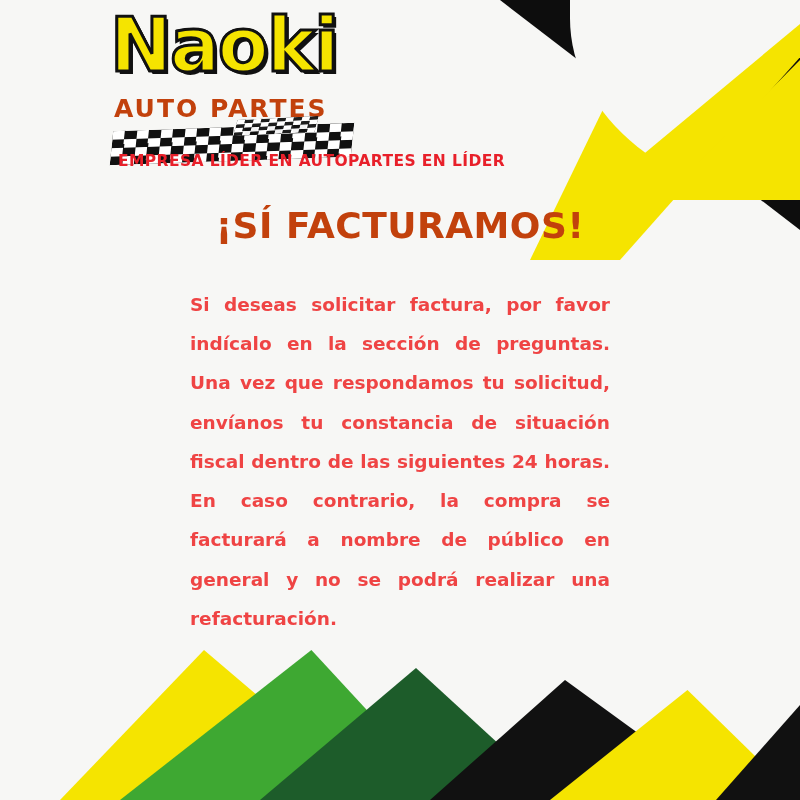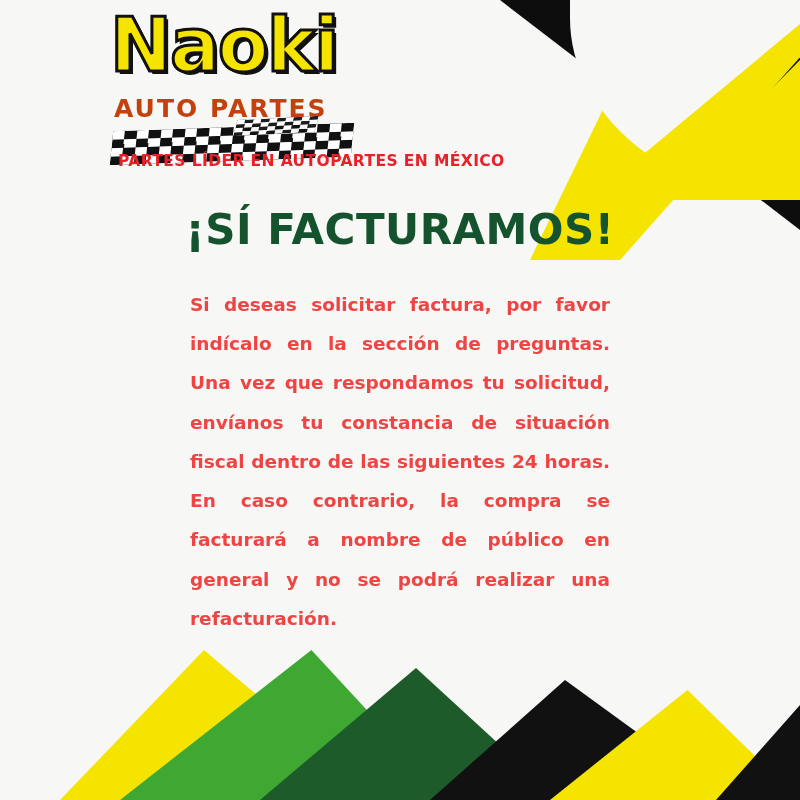--- a/index.html
+++ b/index.html
@@ -185,23 +185,23 @@
     white-space: nowrap;
   }
 
   
   .headline {
     position: absolute;
     top: 205px;
     left: 0;
     width: 800px;
     text-align: center;
-    font-size: 42px;
-    font-weight: bold;
-    color: #14532d;
+    font-size: 36px;
+    font-weight: bold;
+    color: #c2410c;
     letter-spacing: .5px;
   }
   .body-text {
     position: absolute;
     top: 285px;
     left: 190px;
     width: 420px;
     font-size: 18.5px;
     font-weight: bold;
     color: #ef4444;
@@ -219,21 +219,21 @@
   <div class="shape tr-yellow"></div>
   <div class="shape tr-yellow2"></div>
   <div class="shape tr-white"></div>
 
   <div class="logo-block">
     <div class="brand">Naoki</div>
     <div class="brand-sub">AUTO PARTES</div>
     <div class="checker"></div>
   </div>
   <div class="checker-tail"></div>
-  <div class="tagline">PARTES LÍDER  EN AUTOPARTES EN MÉXICO</div>
+  <div class="tagline">EMPRESA LÍDER  EN AUTOPARTES EN LÍDER</div>
 
   <div class="headline">¡SÍ FACTURAMOS!</div>
   <div class="body-text">Si deseas solicitar factura, por favor indícalo en la sección de preguntas. Una vez que respondamos tu solicitud, envíanos tu constancia de situación fiscal dentro de las siguientes 24 horas. En caso contrario, la compra se facturará a nombre de público en general y no se podrá realizar una refacturación.</div>
 
   <div class="bottom-band">
     <div class="shape b-yellow-left"></div>
     <div class="shape b-green-left"></div>
     <div class="shape b-darkgreen"></div>
     <div class="shape b-black-mid"></div>
     <div class="shape b-yellow-right"></div>

